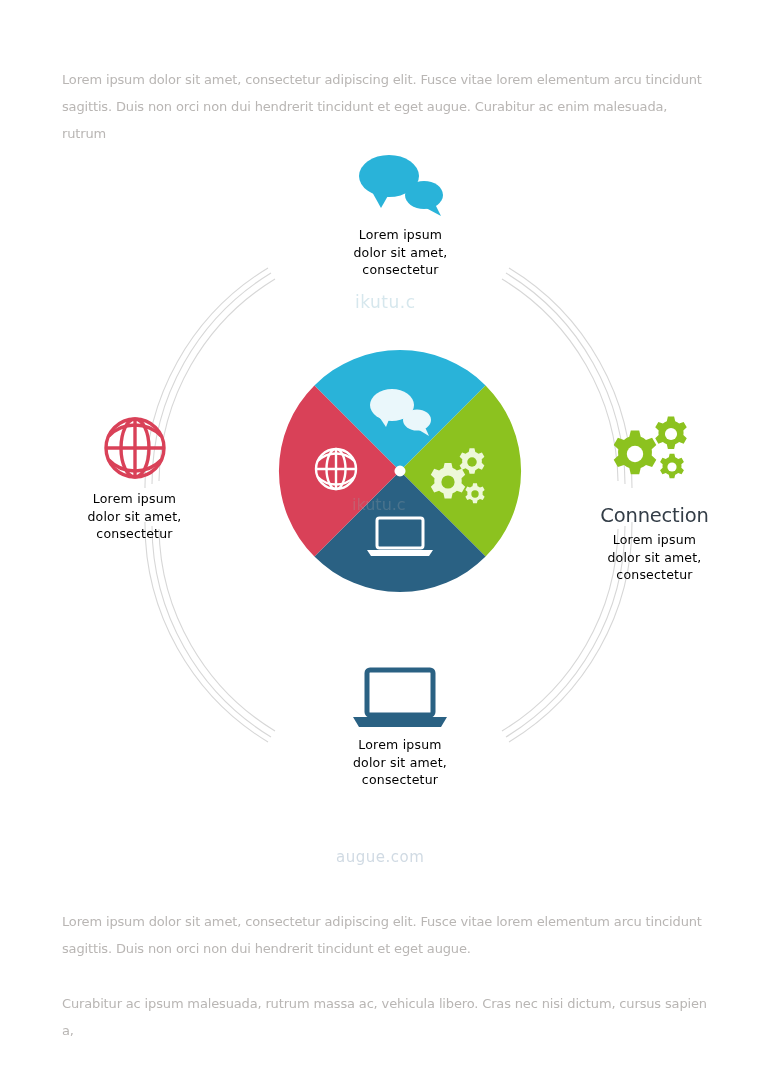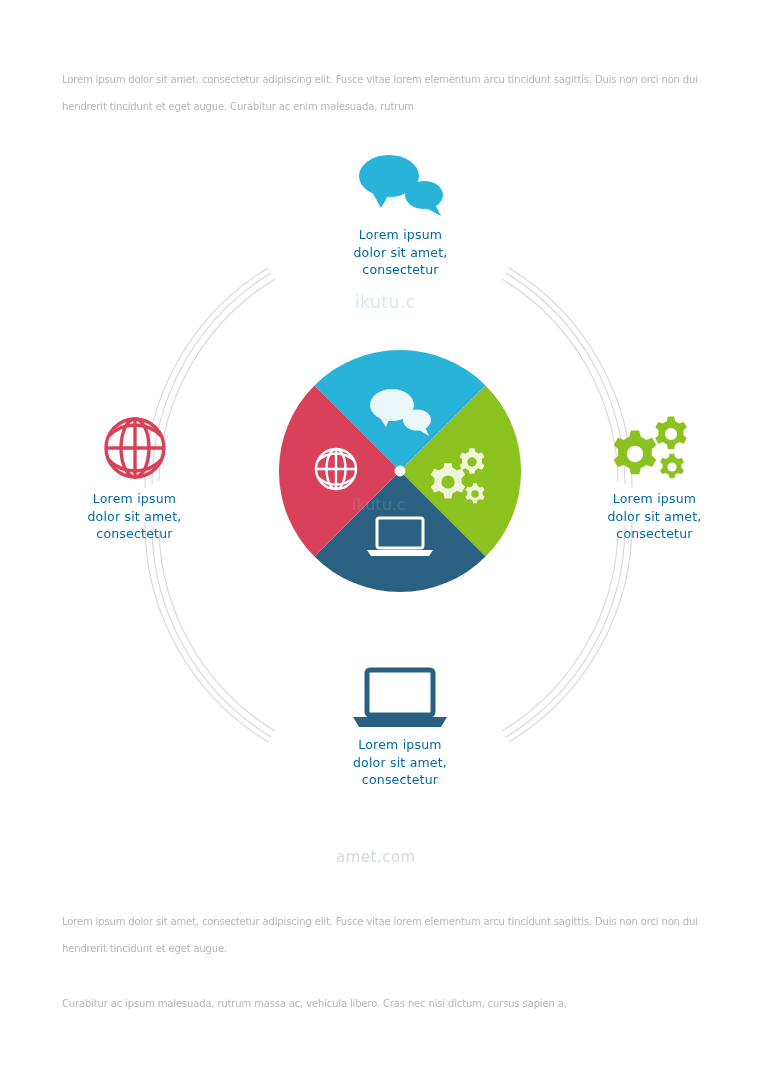--- a/index.html
+++ b/index.html
@@ -14,21 +14,21 @@
     overflow: hidden;
     font-family: "DejaVu Sans", sans-serif;
   }
 
   
   .para {
     position: absolute;
     left: 62px;
     width: 652px;
     font-family: "DejaVu Sans", sans-serif;
-    font-size: 10px;
+    font-size: 13px;
     line-height: 27px;
     color: #b9b6b4;
     letter-spacing: -0.15px;
   }
   #top-para   { top: 66px; }
   #bottom-para-1 { top: 908px; }
   #bottom-para-2 { top: 990px; }
 
   
   #infographic {
@@ -67,21 +67,21 @@
     font-family: "DejaVu Sans", sans-serif;
     font-size: 19.5px;
     color: #333d47;
     letter-spacing: -0.2px;
     white-space: nowrap;
   }
   .node-desc {
     font-family: "DejaVu Sans", sans-serif;
     font-size: 12.5px;
     line-height: 17.5px;
-    color: #0369a1;
+    color: #000000;
     letter-spacing: 0.2px;
     margin-top: 4px;
   }
 
   #node-communication {
     left: 288px;
     top: 10px;
     width: 225px;
   }
   #node-communication .node-title { margin-top: 14px; }
@@ -243,21 +243,21 @@
       </g>
     </g>
   </svg>
 
   <div class="wm" id="wm-top">ikutu.c</div>
   <div class="wm" id="wm-mid">ikutu.c</div>
   <div class="wm" id="wm-center">
     <div class="wm-cn">酷图网</div>
     <div class="wm-url">www.ikutu.com</div>
   </div>
-  <div class="wm" id="wm-laptop">amet.com</div>
+  <div class="wm" id="wm-laptop">augue.com</div>
 
   <div class="node" id="node-communication">
     <span class="node-icon">
       <svg width="112" height="72" viewBox="0 0 112 72">
         <g fill="#29b3d9">
           <ellipse cx="44" cy="26" rx="30" ry="21"></ellipse>
           <path d="M 26 40 L 36 58 L 44 44 Z"></path>
           <ellipse cx="79" cy="45" rx="19" ry="14"></ellipse>
           <path d="M 90 54 L 96 66 L 81 58 Z"></path>
         </g>
@@ -294,20 +294,21 @@
             <path d="M -4.2 -23.5 h 8.4 l 1.5 6.3 a 18 18 0 0 1 5.3 3.1 l 6.1 -2.2 l 4.2 7.3 l -4.6 4.3
                      a 18 18 0 0 1 0 6.2 l 4.6 4.3 l -4.2 7.3 l -6.1 -2.2 a 18 18 0 0 1 -5.3 3.1
                      l -1.5 6.3 h -8.4 l -1.5 -6.3 a 18 18 0 0 1 -5.3 -3.1 l -6.1 2.2 l -4.2 -7.3
                      l 4.6 -4.3 a 18 18 0 0 1 0 -6.2 l -4.6 -4.3 l 4.2 -7.3 l 6.1 2.2
                      a 18 18 0 0 1 5.3 -3.1 Z"></path>
             <circle cx="0" cy="0" r="8.2" fill="#ffffff"></circle>
           </g>
         </g>
       </svg>
     </span>
+    <div class="node-title">Connection</div>
     <div class="node-desc">
       <div>Lorem ipsum</div>
       <div>dolor sit amet,</div>
       <div>consectetur</div>
     </div>
   </div>
 
   <div class="node" id="node-globalization">
     <span class="node-icon">
       <svg width="78" height="76" viewBox="0 0 78 76">

